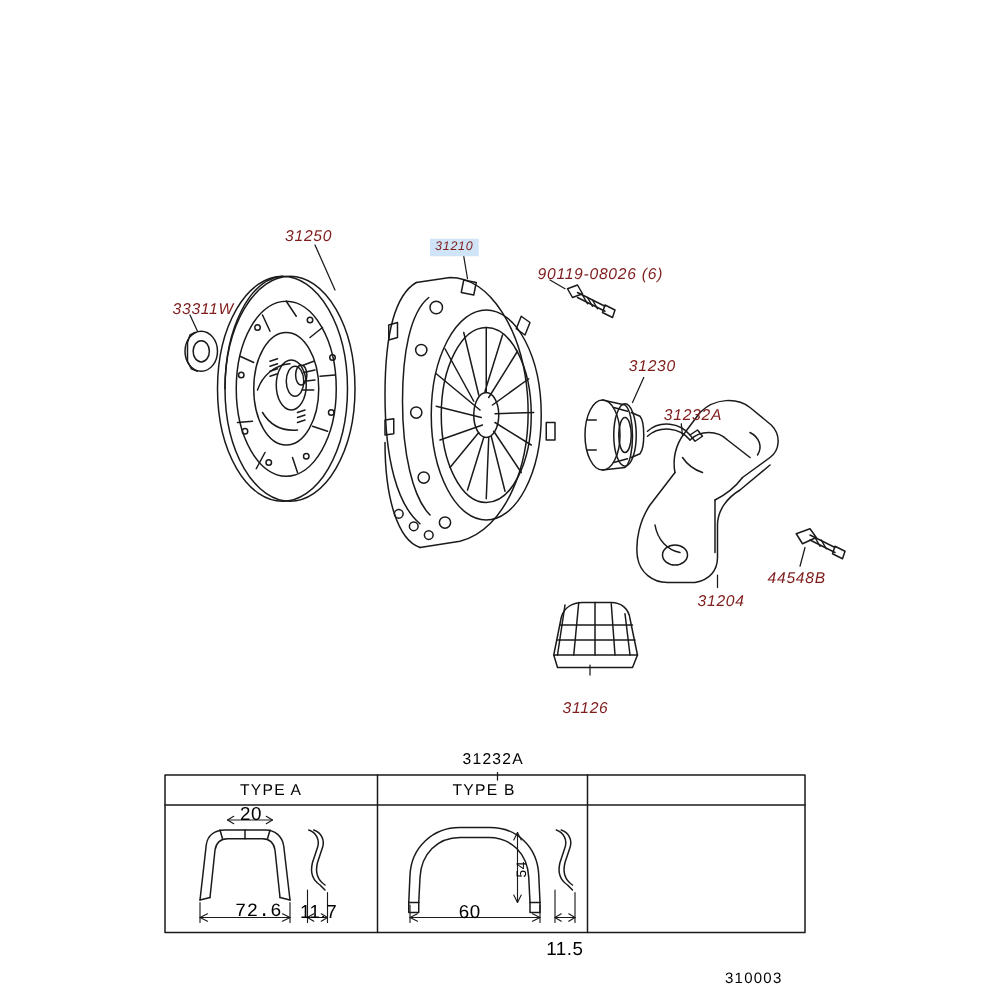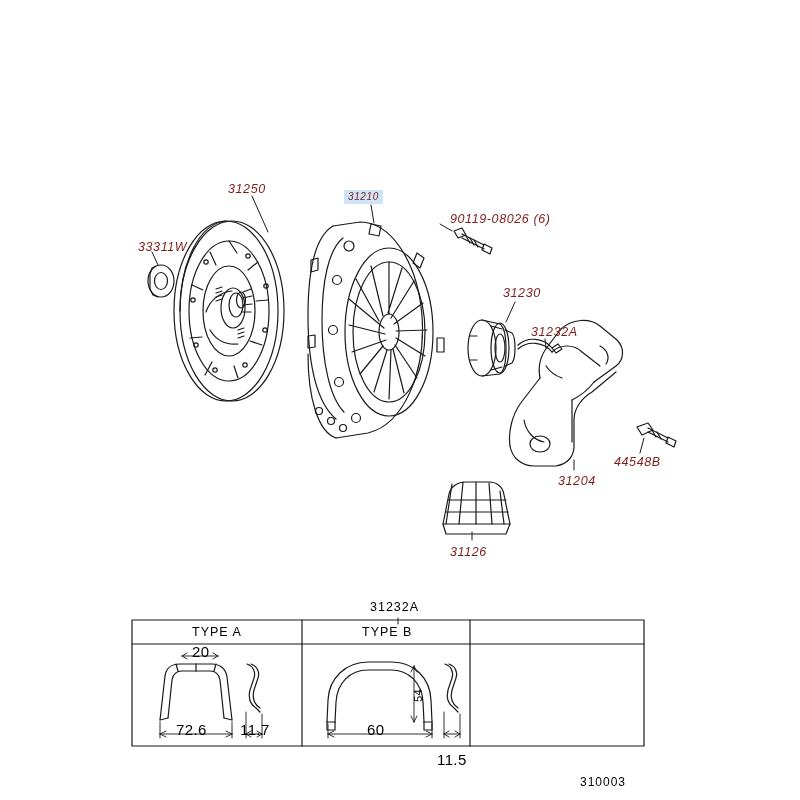--- a/index.html
+++ b/index.html
@@ -254,33 +254,33 @@
         <path d="M444 712 L444 738 M460 714 L460 738" stroke-width="0.9"></path>
       </g>
 
       <path d="M398 618 L398 624" stroke-width="1"></path>
     </g>
   </svg>
 
   <div class="lbl" style="left:138px; top:240px;"><span>33311W</span></div>
   <div class="lbl" style="left:228px; top:182px;"><span>31250</span></div>
   <div class="lbl" style="left:344px; top:189px;"><span class="lbl-hl">31210</span></div>
-  <div class="lbl" style="left:450px; top:212px;"><span>90119-08026 (6)</span></div>
+  <div class="lbl" style="left:430px; top:212px;"><span>90119-08026 (6)</span></div>
   <div class="lbl" style="left:503px; top:286px;"><span>31230</span></div>
   <div class="lbl" style="left:531px; top:325px;"><span>31232A</span></div>
   <div class="lbl" style="left:614px; top:455px;"><span>44548B</span></div>
   <div class="lbl" style="left:558px; top:474px;"><span>31204</span></div>
-  <div class="lbl" style="left:450px; top:545px;"><span>31126</span></div>
+  <div class="lbl" style="left:450px; top:559px;"><span>31126</span></div>
 
   <div class="tbl-lbl" style="left:370px; top:600px;"><span>31232A</span></div>
   <div class="tbl-lbl" style="left:192px; top:625px;"><span>TYPE  A</span></div>
   <div class="tbl-lbl" style="left:362px; top:625px;"><span>TYPE  B</span></div>
 
   <div class="dim" style="left:192px; top:643px;"><span>20</span></div>
-  <div class="dim" style="left:176px; top:721px;"><span>72.6</span></div>
+  <div class="dim" style="left:188px; top:721px;font-family:Liberation Mono, monospace;"><span>72.6</span></div>
   <div class="dim" style="left:240px; top:721px;"><span>11.7</span></div>
 
   <div class="dim" style="left:367px; top:721px;"><span>60</span></div>
   <div class="vdim" style="left:412px; top:702px;"><span>54</span></div>
   <div class="dim" style="left:437px; top:751px;"><span>11.5</span></div>
 
   <div class="figno" style="left:580px; top:775px;"><span>310003</span></div>
 
 </div>
 

